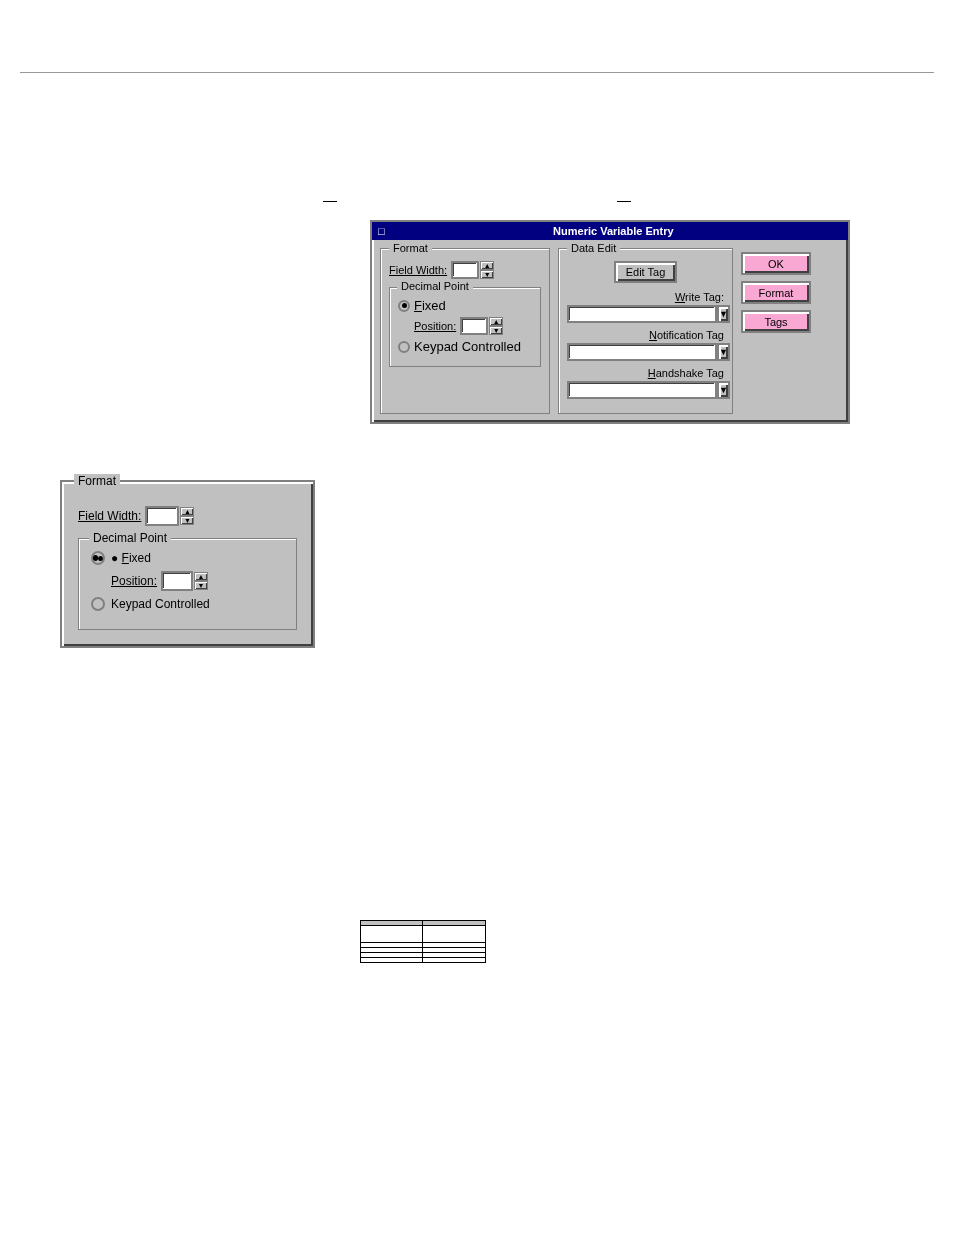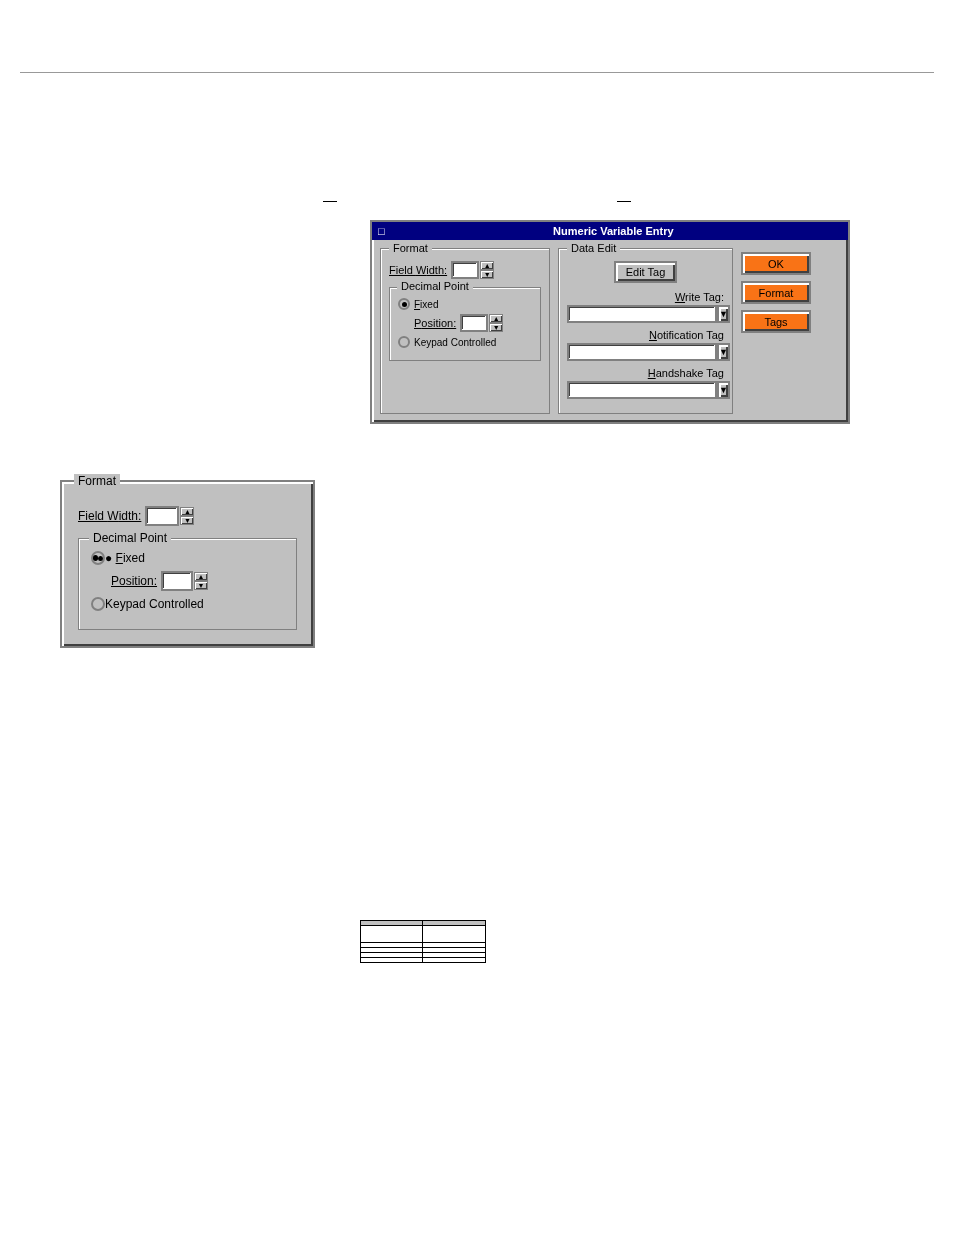--- a/index.html
+++ b/index.html
@@ -168,21 +168,21 @@
 
     .radio-input.checked::after {
       content: '';
       width: 5px;
       height: 5px;
       border-radius: 50%;
       background: #000;
     }
 
     .radio-label {
-      font-size: 10px;
+      font-size: 13px;
     }
 
     .radio-label u { text-decoration: underline; }
 
     .position-row {
       display: flex;
       align-items: center;
       gap: 4px;
       margin-left: 16px;
       margin-top: 2px;
@@ -257,21 +257,21 @@
       display: flex;
       flex-direction: column;
       gap: 6px;
       padding-top: 4px;
       width: 70px;
     }
 
     .dialog-btn {
       width: 70px;
       height: 23px;
-      background: #f97316;
+      background: #f9a8d4;
       border: 2px solid #808080;
       box-shadow: 2px 2px 0 #fff inset, -2px -2px 0 #404040 inset;
       font-size: 11px;
       cursor: pointer;
       text-align: center;
     }
 
     
     .format-large {
       position: absolute;
@@ -314,20 +314,21 @@
       top: -8px;
       left: 10px;
       background: #c0c0c0;
       padding: 0 4px;
       font-size: 12px;
     }
 
     .radio-row-large {
       display: flex;
       align-items: center;
+      gap: 6px;
       margin-bottom: 6px;
     }
 
     
     .bottom-table-wrapper {
       position: absolute;
       top: 920px;
       left: 360px;
     }
 

